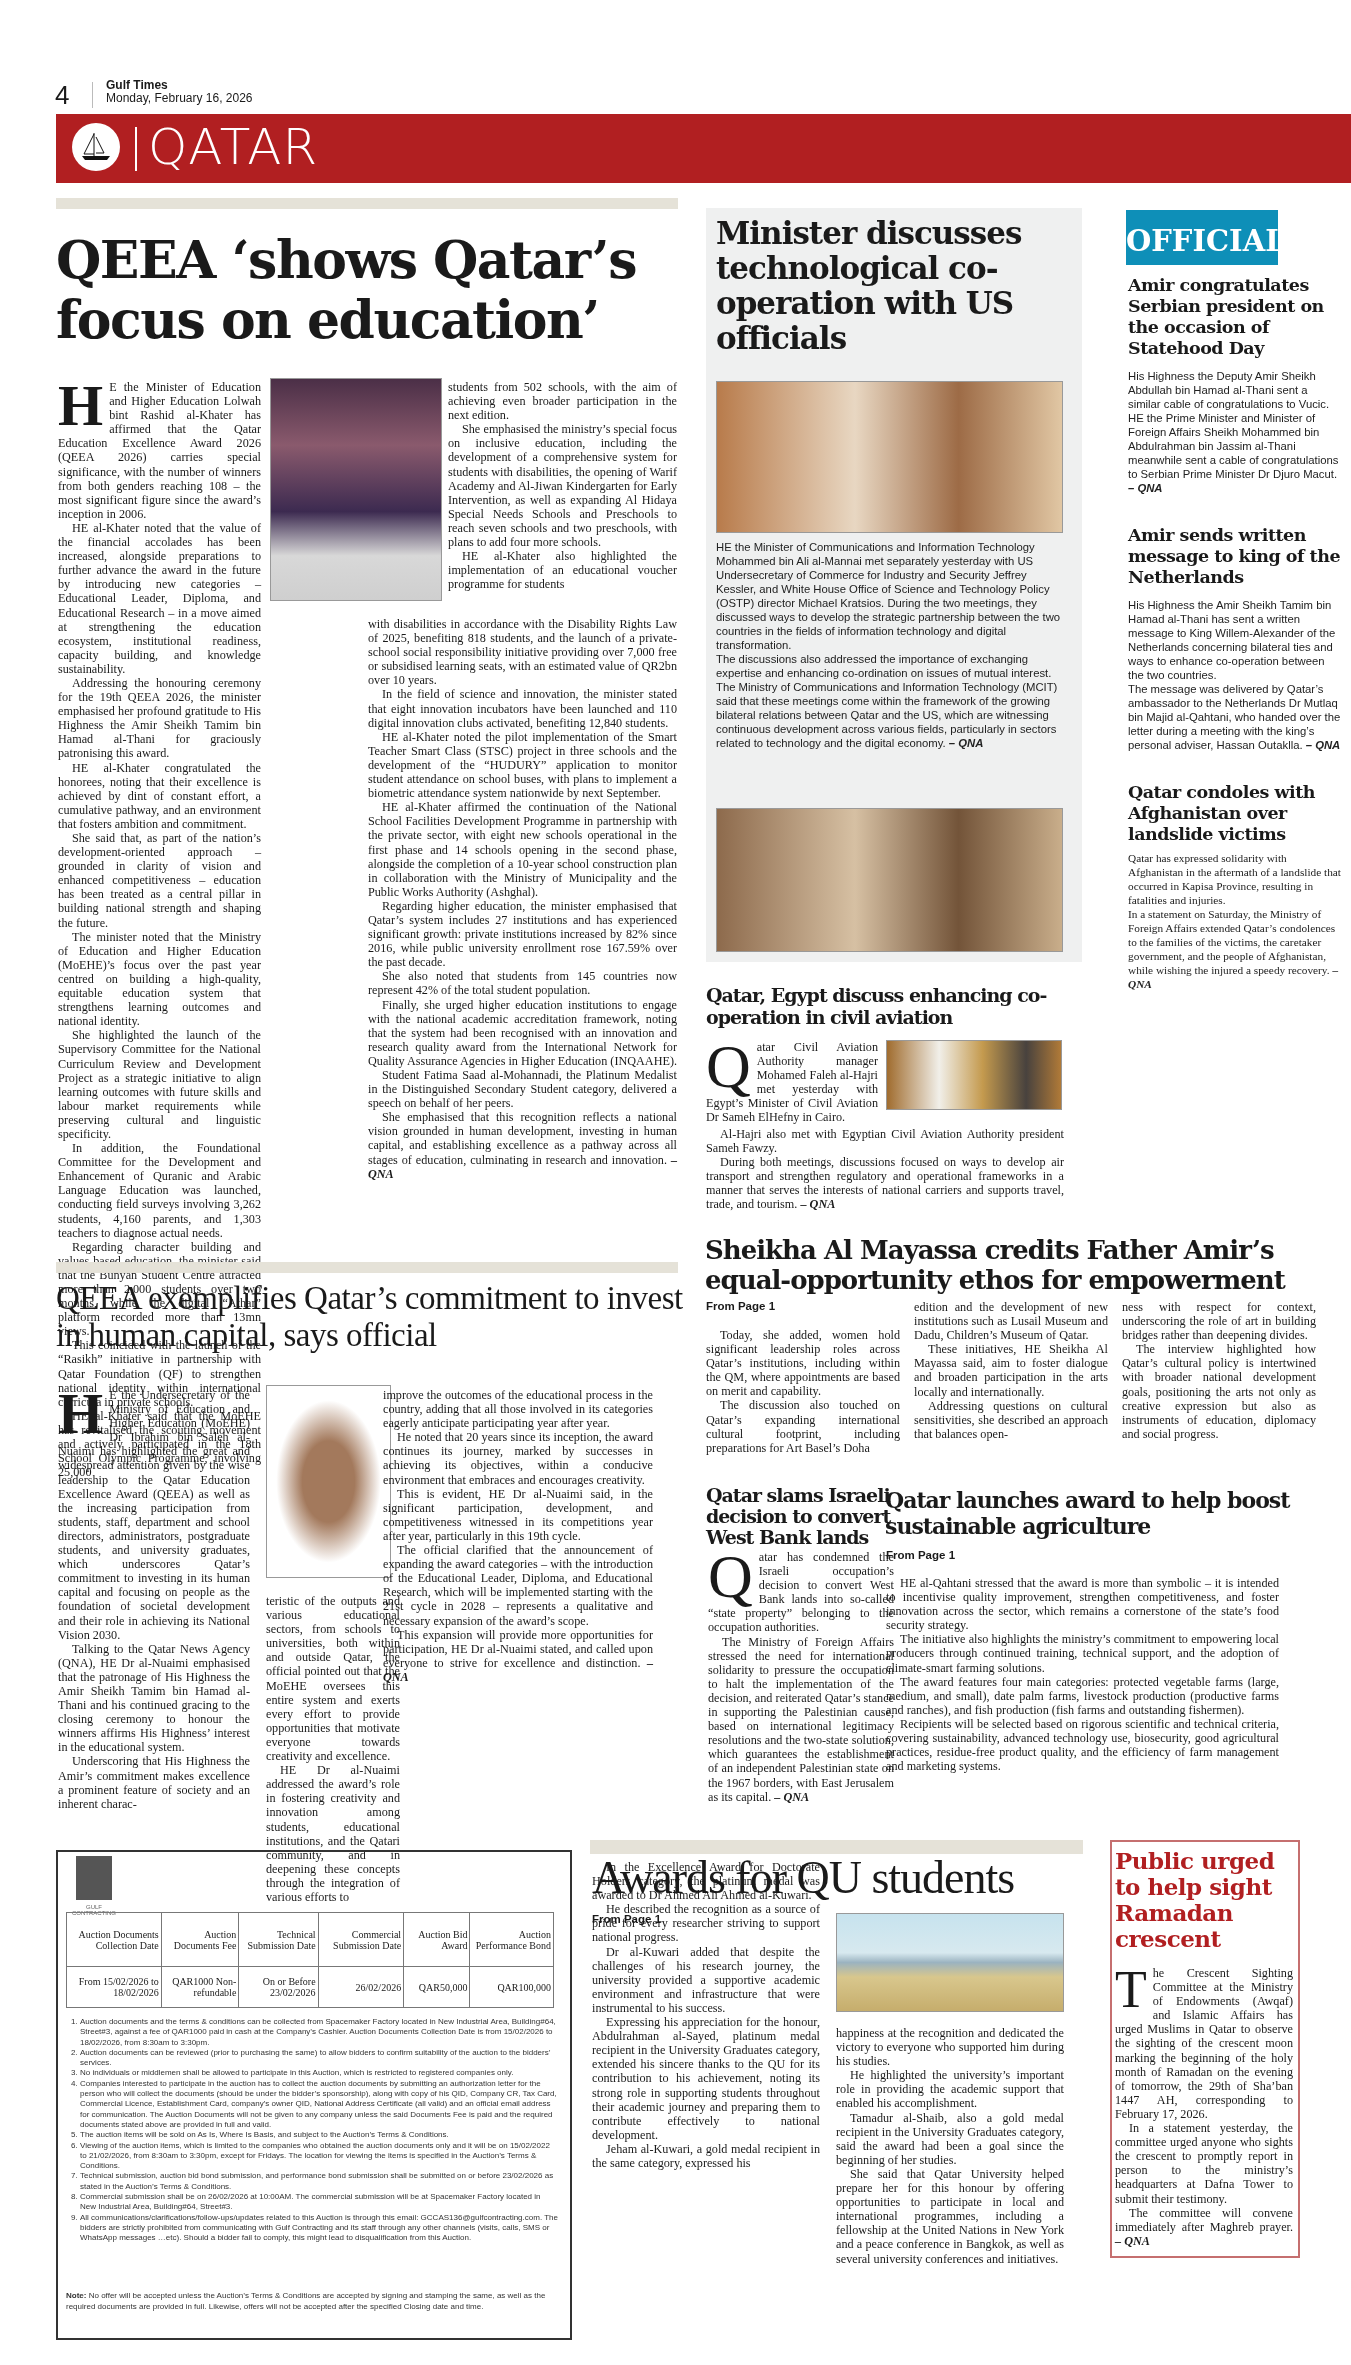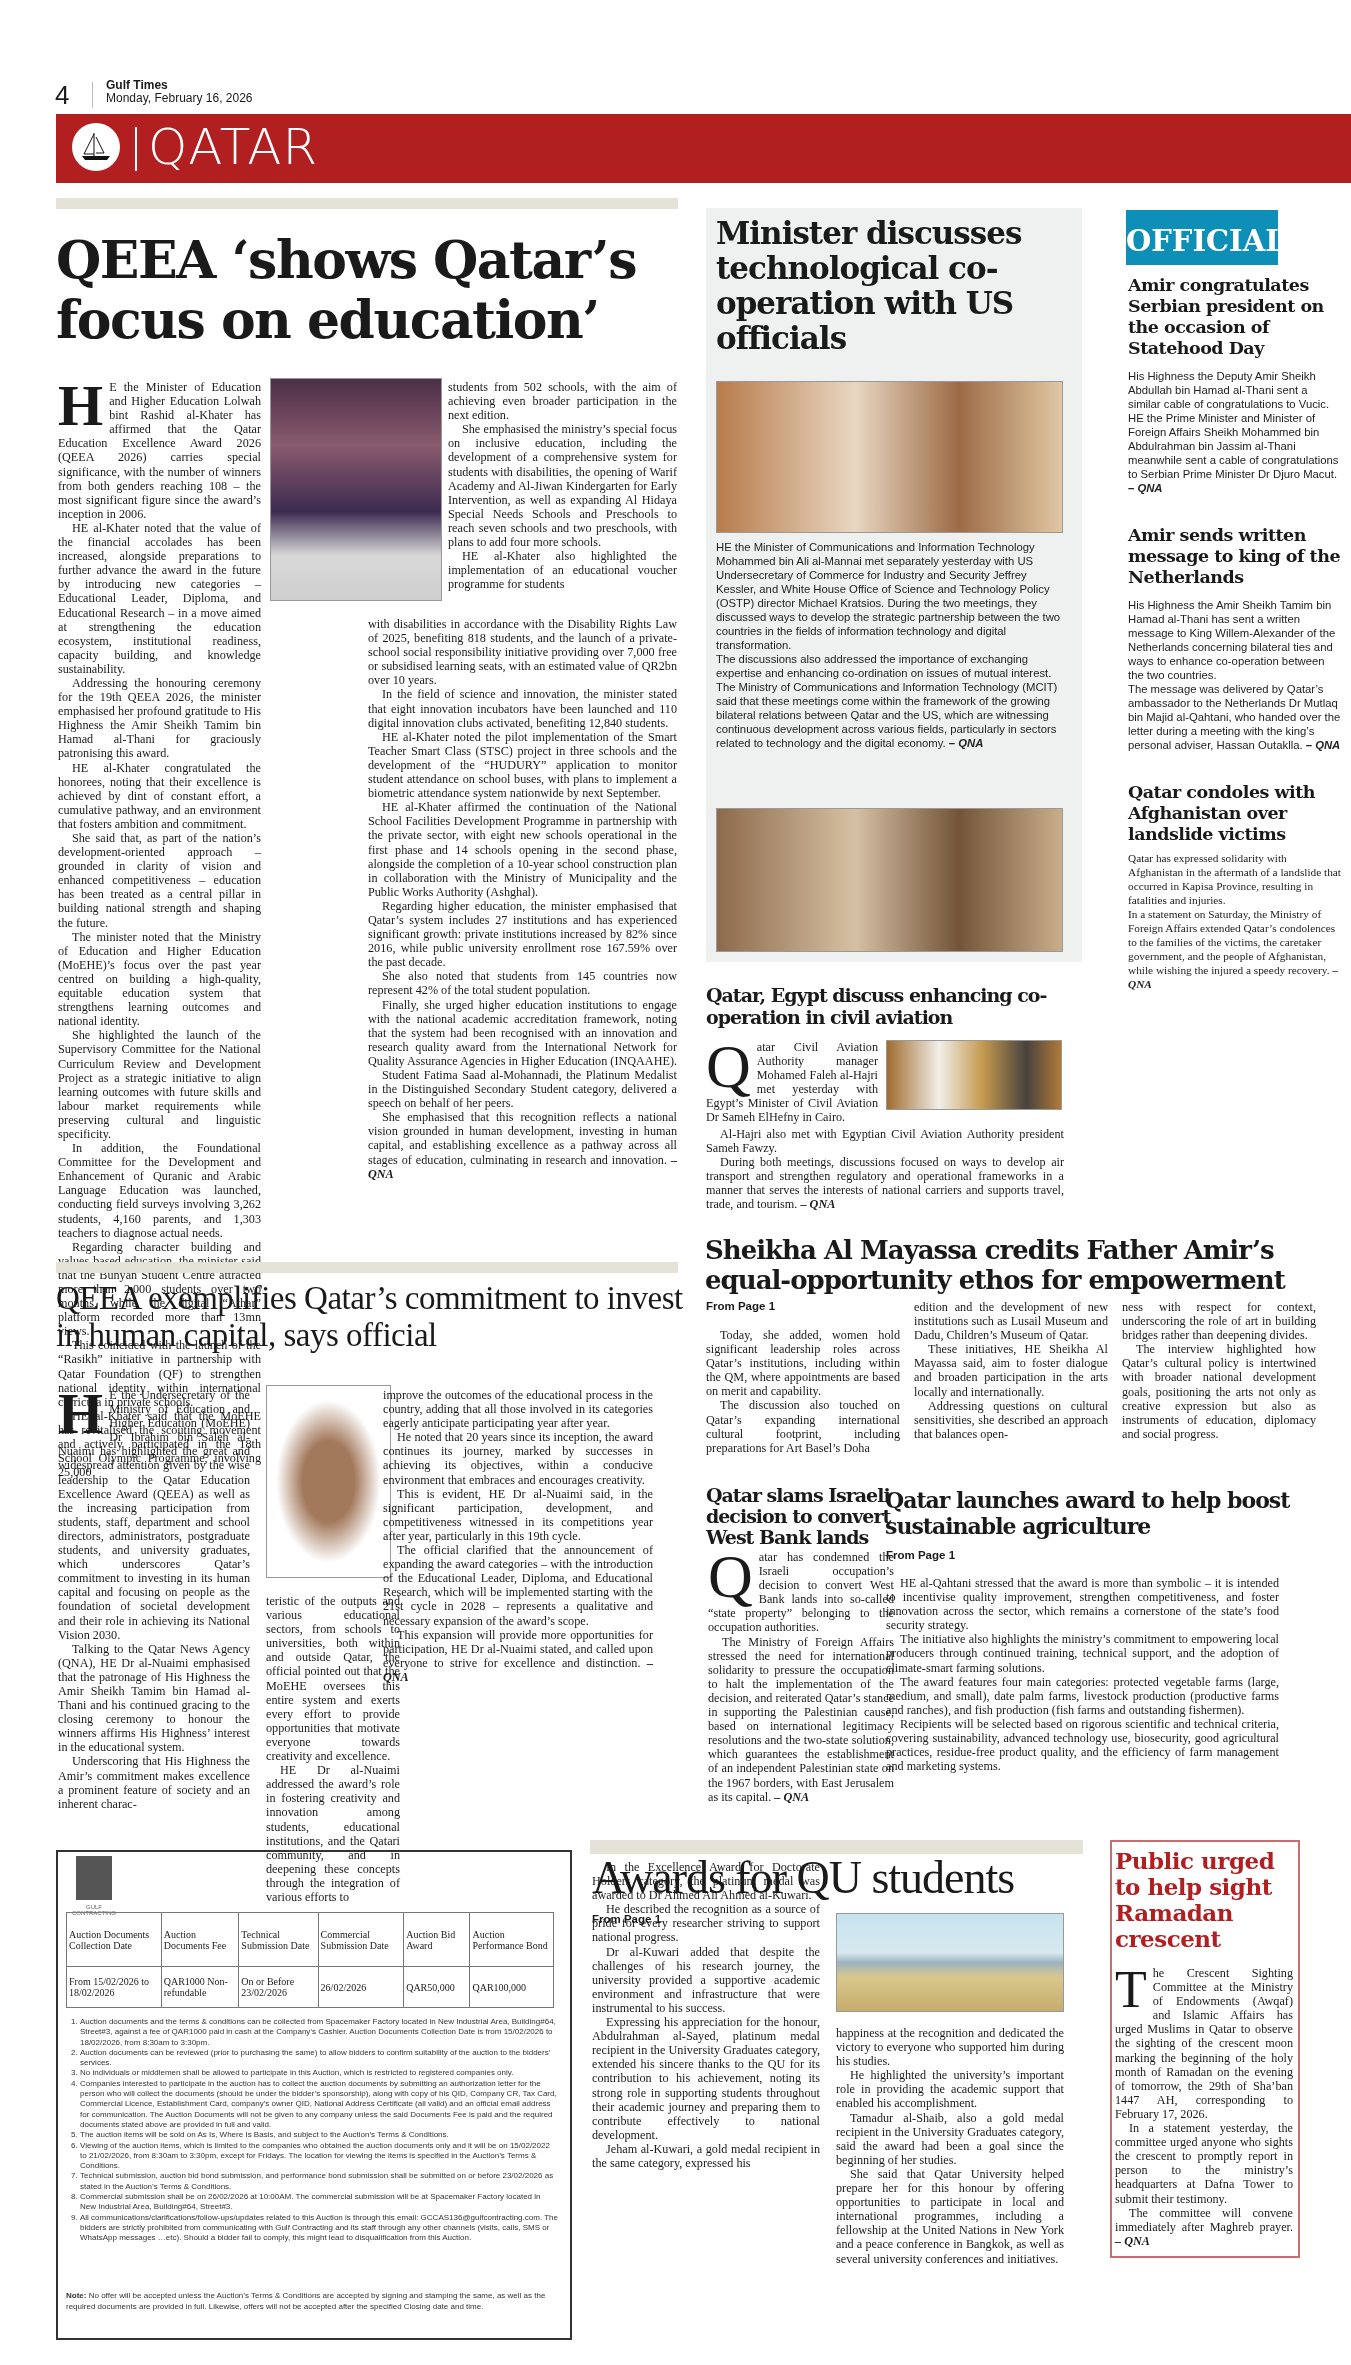--- a/index.html
+++ b/index.html
@@ -19,21 +19,21 @@
 
 #pnum{left:55px;top:80px;font-size:26px;font-family:"Liberation Sans",sans-serif}
 #pdiv{left:92px;top:82px;width:1px;height:26px;background:#bbb}
 #ptitle{left:106px;top:79px;font-family:"Liberation Sans",sans-serif;font-size:12px;font-weight:bold;line-height:13px}
 #pdate{left:106px;top:92px;font-family:"Liberation Sans",sans-serif;font-size:12px;line-height:13px}
 #banner{left:56px;top:114px;width:1295px;height:69px;background:#b11f21}
 #logo{left:72px;top:123px;width:48px;height:48px;border-radius:50%;background:#fff}
 #bsep{left:135px;top:127px;width:2px;height:44px;background:#fff}
 #bsec{left:148px;top:118px;font-size:50px;color:#fff;font-family:"DejaVu Sans",sans-serif;font-weight:200;letter-spacing:1px}
 .grey{background:#eff0f0}
-.tbl td{border:1px solid #777;text-align:left;font-size:10px;padding:4px 2px;font-family:"Liberation Serif",serif}
+.tbl td{border:1px solid #777;text-align:right;font-size:10px;padding:4px 2px;font-family:"Liberation Serif",serif}
 </style>
 </head>
 <body>
 
 <div class="abs" id="pnum">4</div>
 <div class="abs" id="pdiv"></div>
 <div class="abs" id="ptitle">Gulf Times</div>
 <div class="abs" id="pdate">Monday, February 16, 2026</div>
 <div class="abs" id="banner"></div>
 <div class="abs" id="logo">

